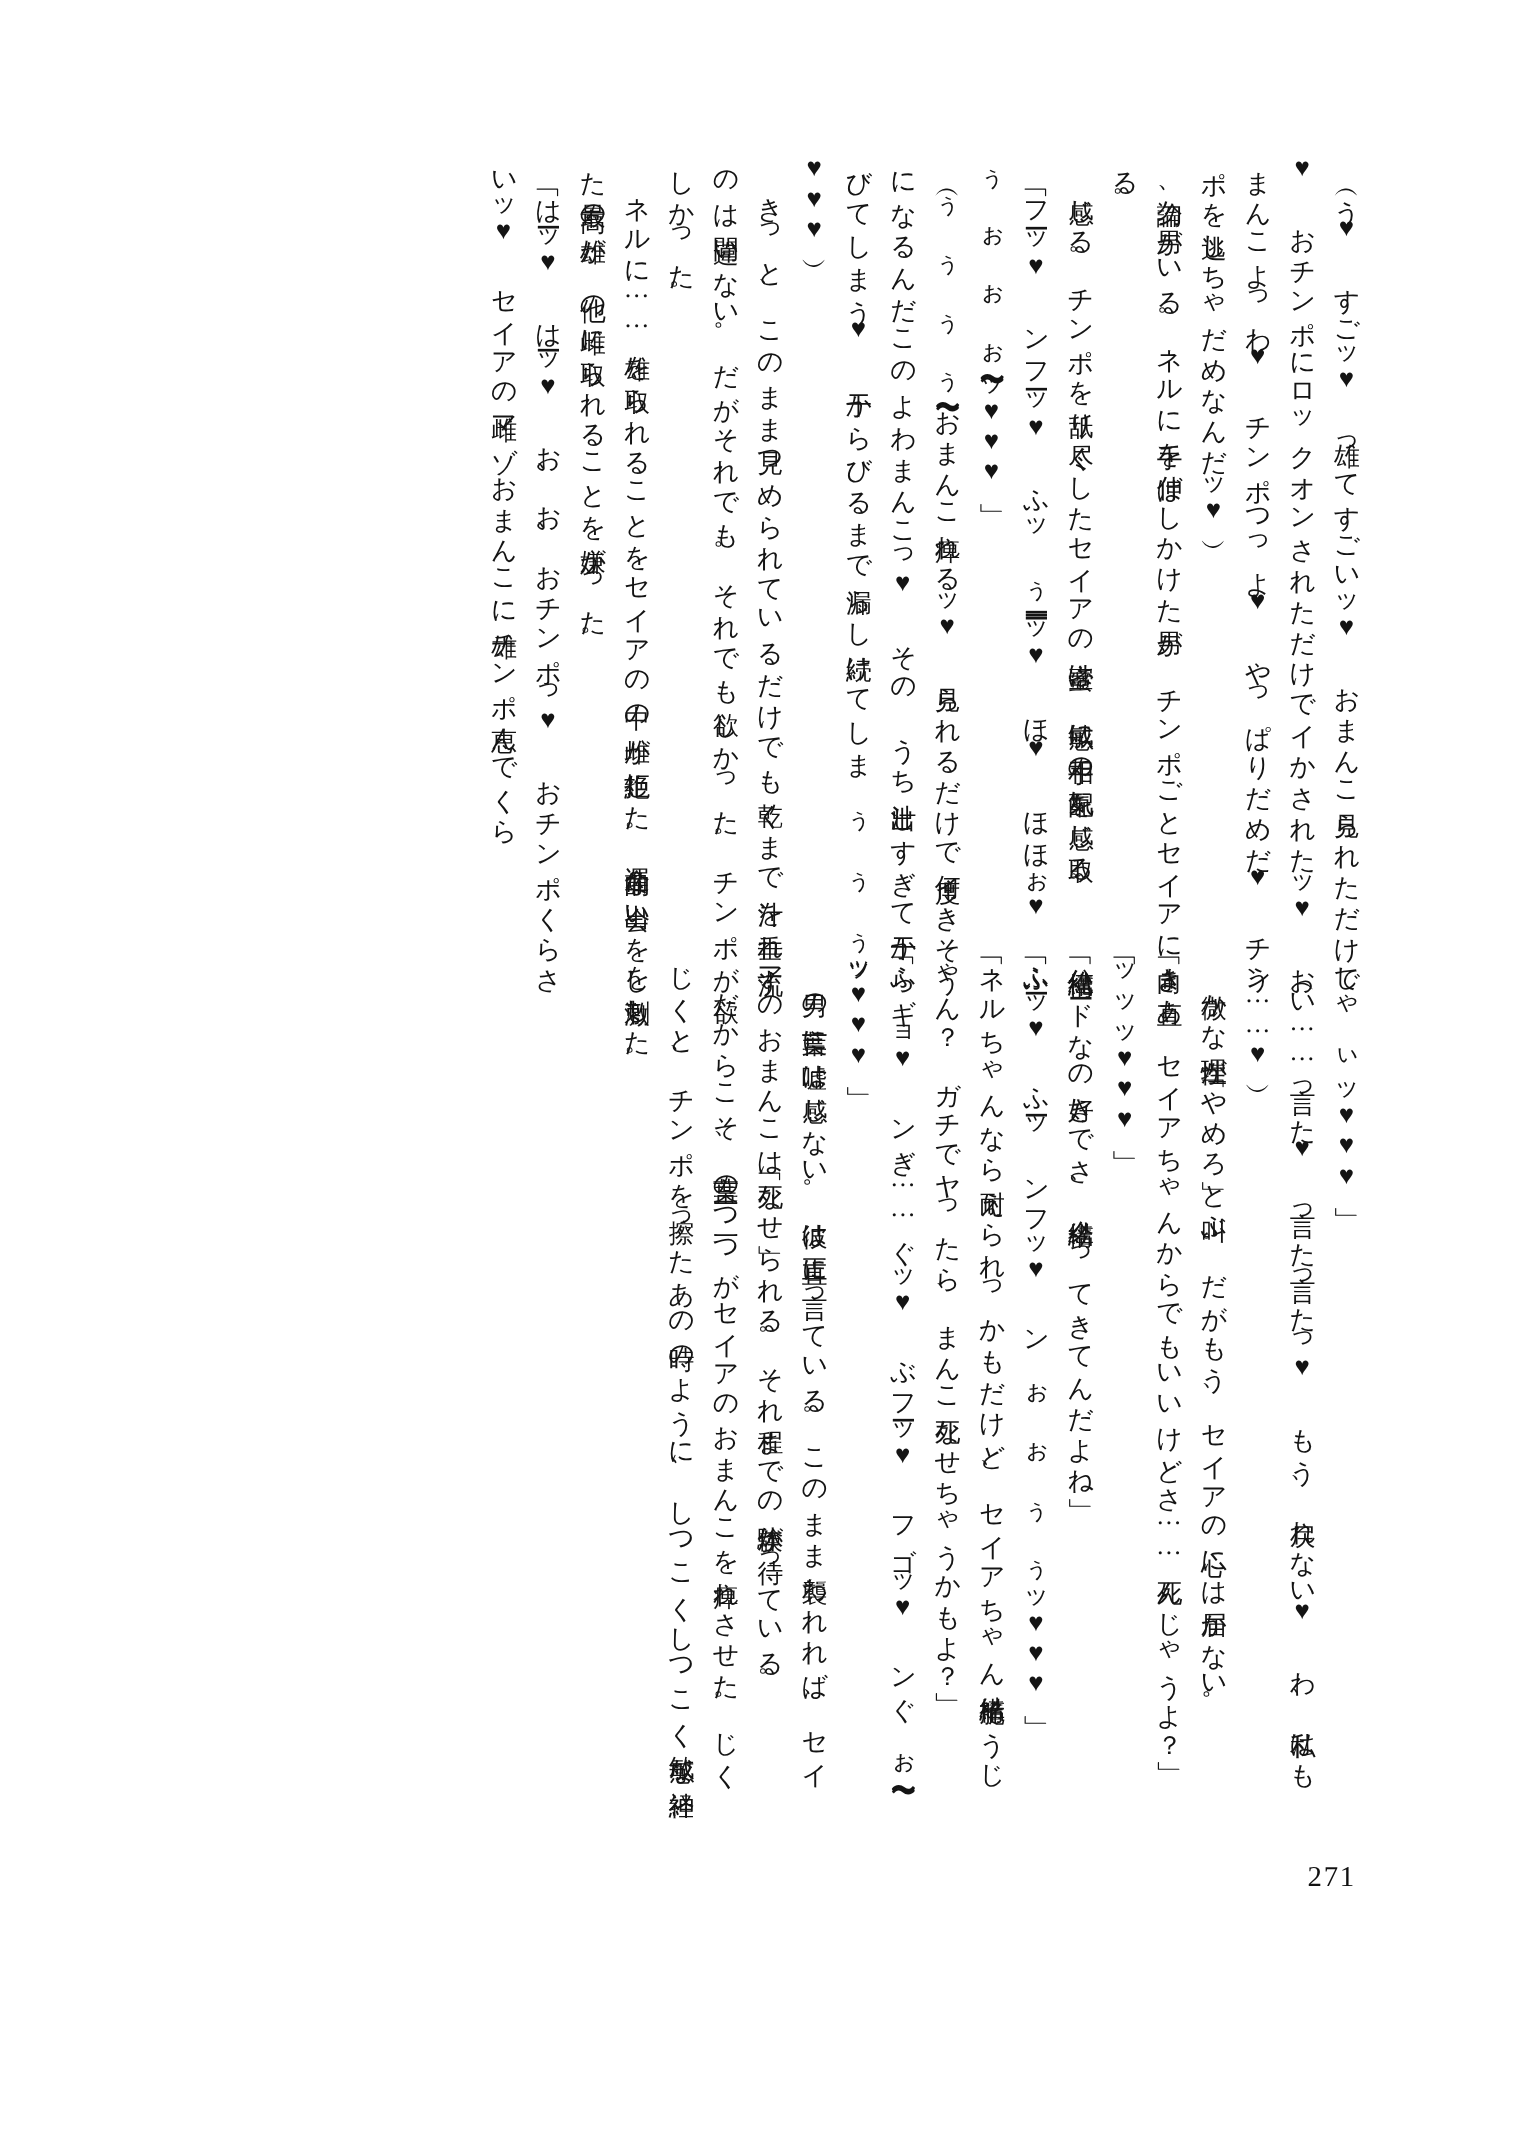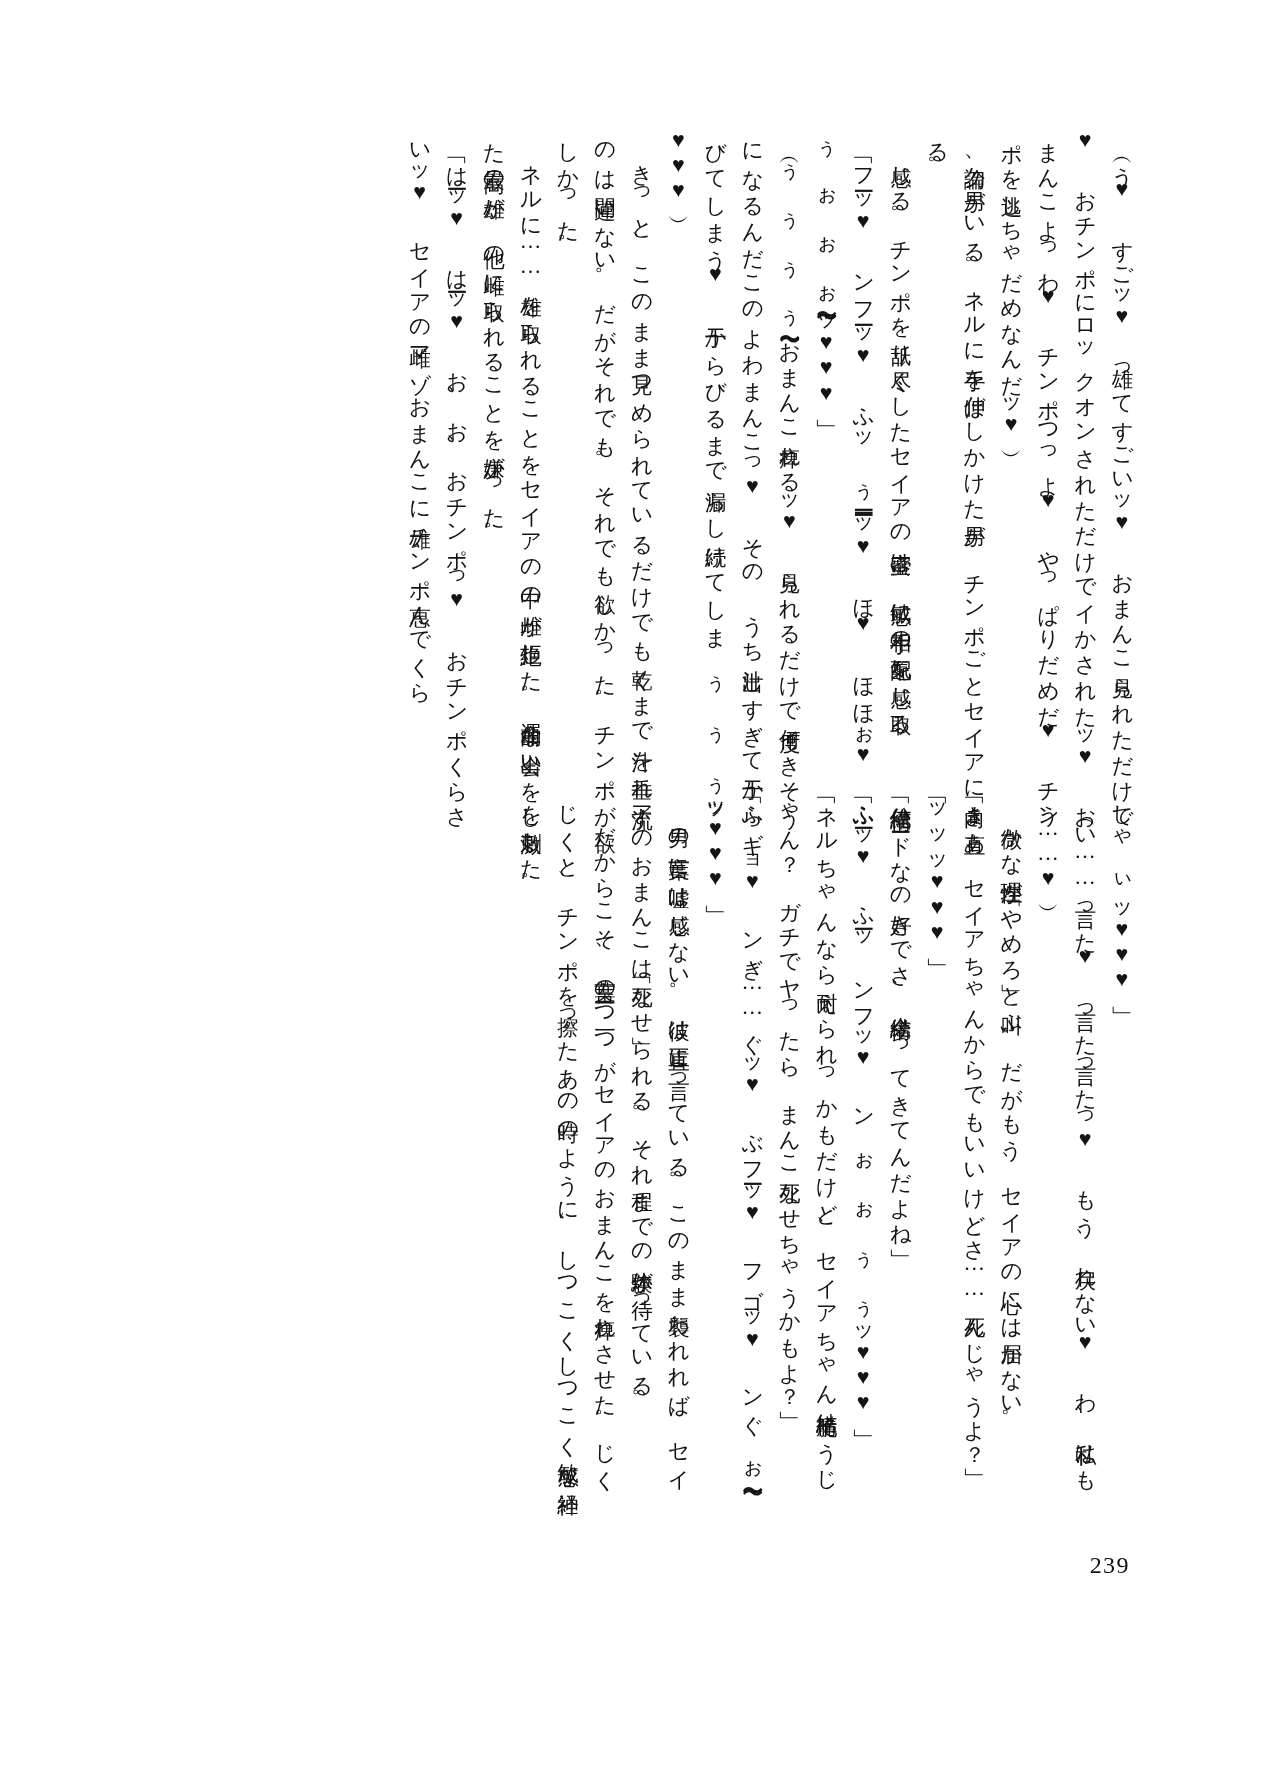--- a/index.html
+++ b/index.html
@@ -95,15 +95,15 @@
     <p class="noindent">「まあ、セイアちゃんからでもいいけどさ……死んじゃうよ？」</p>
     <p class="noindent">「ッッッ♥♥♥」</p>
     <p class="noindent">「俺結構ハードなの好きでさ、今結構ノってきてんだよね」</p>
     <p class="noindent">「ふーッ♥　ふーッ　ンフッ♥　ン　ぉ　ぉ　ぅ　ぅッ♥♥♥」</p>
     <p class="noindent">「ネルちゃんなら耐えられっかもだけど、セイアちゃん結構脆そうじゃん？　ガチでヤったら、まんこ死なせちゃうかもよ？」</p>
     <p class="noindent">「ふギョ♥　ンぎ……ぐッ♥　ぶフーッ♥　フゴッ♥　ンぐ　ぉ〜〜〜ッ♥♥♥」</p>
     <p>男の言葉に嘘は感じない。彼は正直に言っている。このまま襲われれば、セイアのおまんこは「死なせ」られる。それ程までの体験が待っている。</p>
     <p>だからこそ、言葉の一つ一つがセイアのおまんこを痺れさせた。じくじくと、チンポを擦ったあの時のように、しつこくしつこく敏感な神経を刺激した。</p>
   </div>
 
-  <div id="page-number">239</div>
+  <div id="page-number">271</div>
 
 </div>
 
 </body></html>

